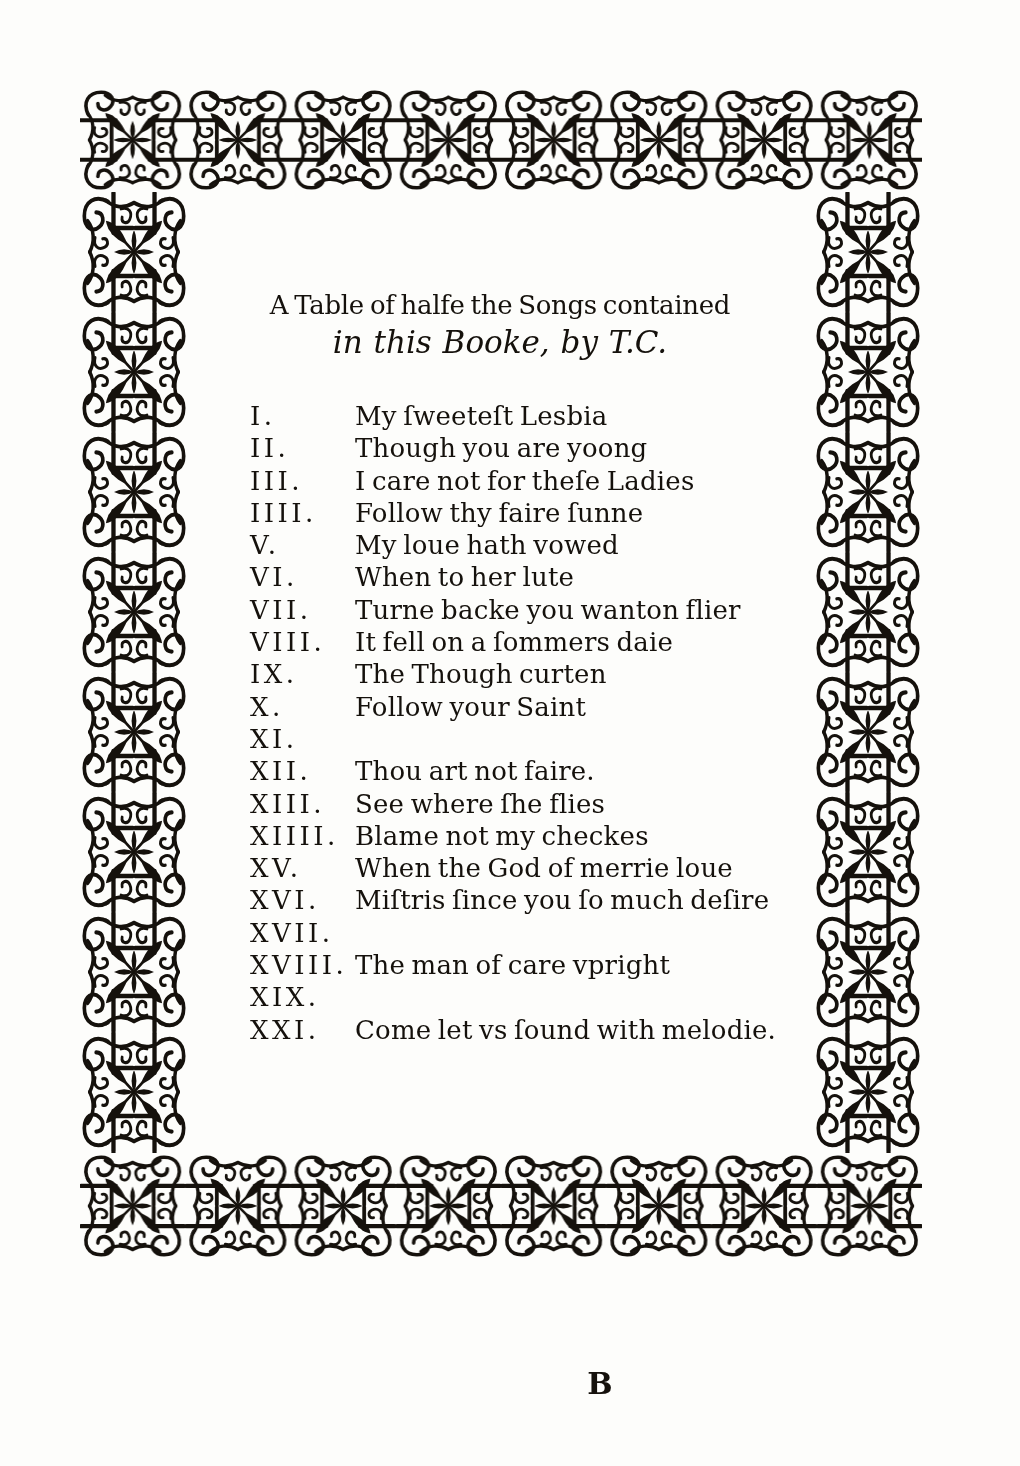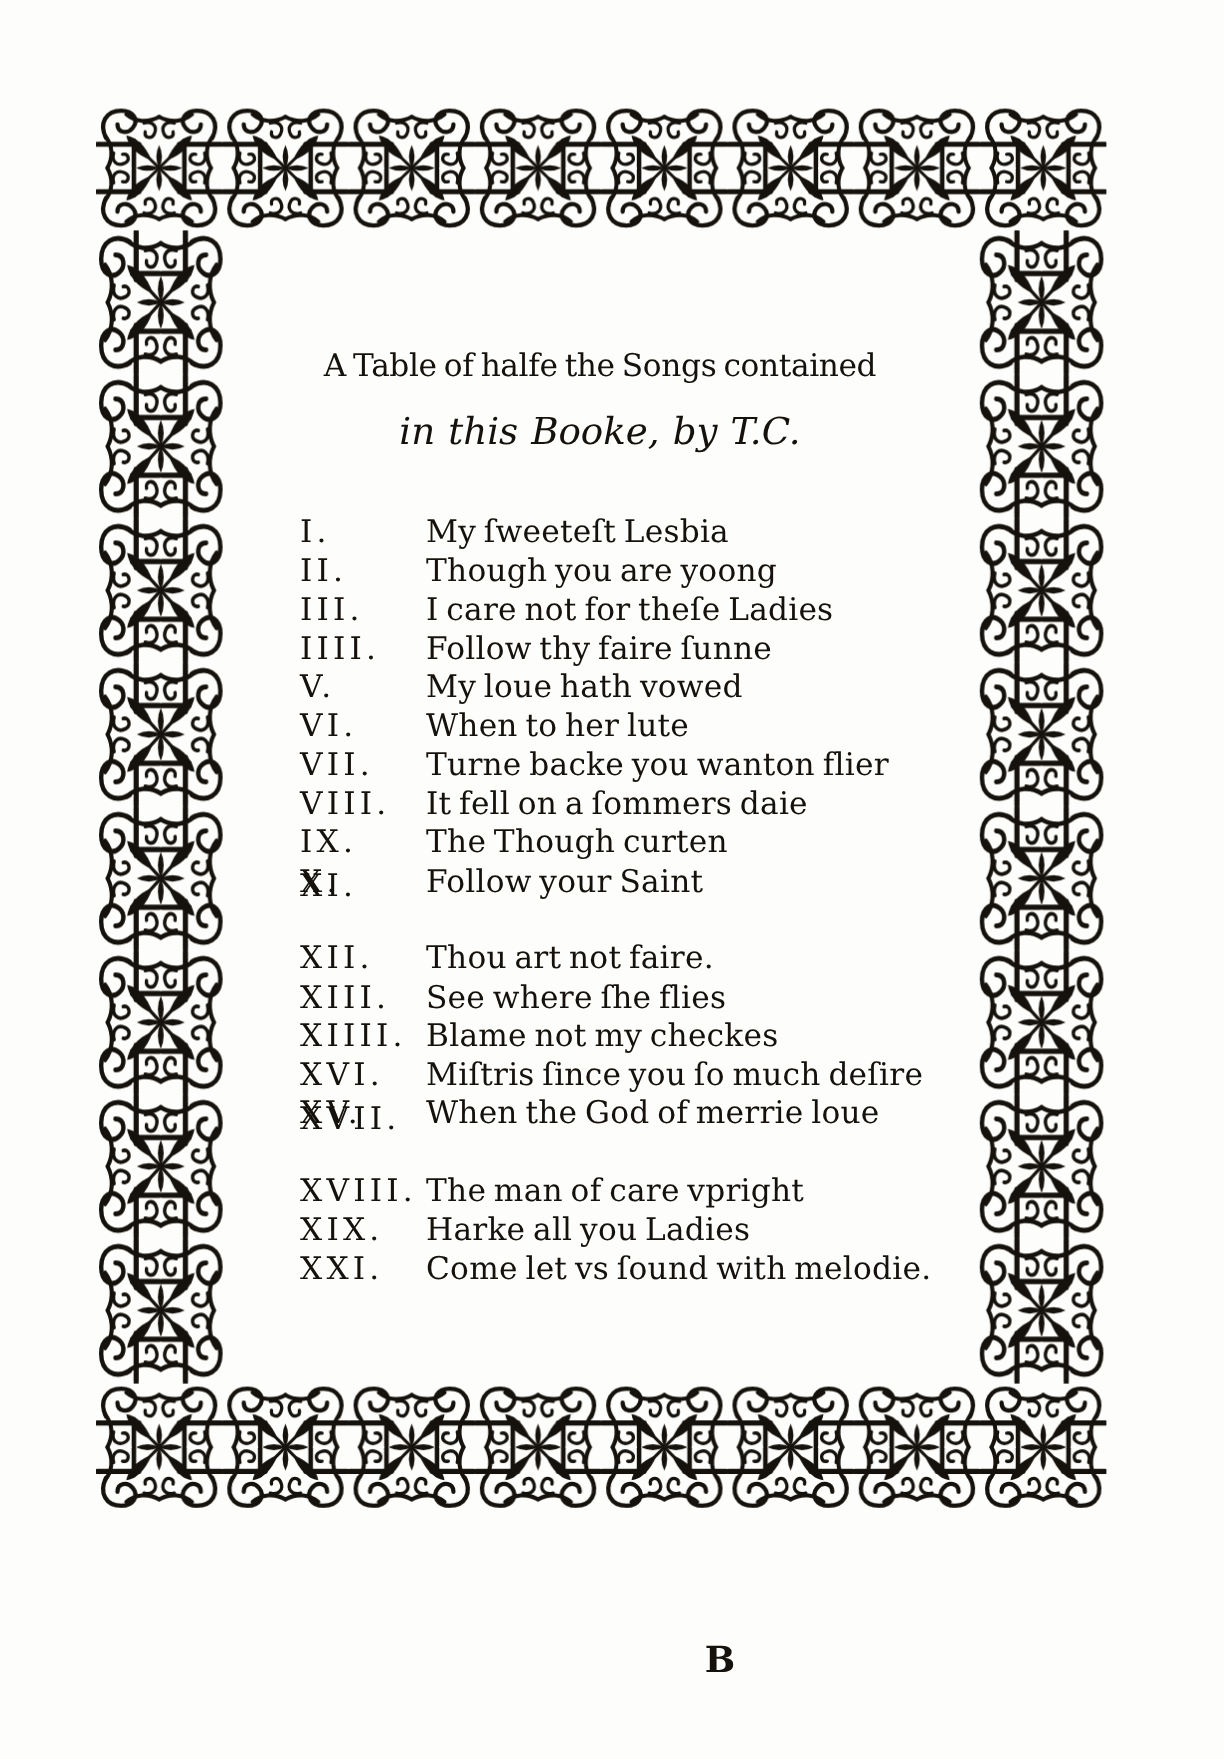--- a/index.html
+++ b/index.html
@@ -31,21 +31,21 @@
   .title-line1{
     font-size:26px;
     letter-spacing:-0.3px;
     word-spacing:-2px;
     white-space:nowrap;
   }
   .title-line2{
     font-size:31px;
     font-style:italic;
     word-spacing:1px;
-    margin-top:21px;
+    margin-top:3px;
   }
   .song-list{
     position:absolute;
     left:250px;top:401px;width:540px;
   }
   .song-row{
     display:flex;
     align-items:baseline;
     height:32.3px;
     font-size:26px;
@@ -54,21 +54,20 @@
     width:105px;
     flex:0 0 105px;
     letter-spacing:3.5px;
     white-space:nowrap;
   }
   .song-title{
     flex:1;
     white-space:nowrap;
     letter-spacing:0.2px;
     word-spacing:-2px;
-    margin-top:28px;
   }
   .signature{
     position:absolute;
     left:583px;top:1366px;width:34px;
     text-align:center;
     font-size:30px;
     font-weight:bold;
   }
 </style>
 </head>
@@ -183,37 +182,36 @@
     </div>
       <div class="song-row">
       <span class="song-numeral">XIII.</span>
       <span class="song-title">See where ſhe flies</span>
     </div>
       <div class="song-row">
       <span class="song-numeral">XIIII.</span>
       <span class="song-title">Blame not my checkes</span>
     </div>
       <div class="song-row">
+      <span class="song-numeral">XV.</span>
+      <span class="song-title">When the God of merrie loue</span>
+    </div>
+      <div class="song-row">
       <span class="song-numeral">XVI.</span>
       <span class="song-title">Miſtris ſince you ſo much deſire</span>
     </div>
       <div class="song-row">
-      <span class="song-numeral">XV.</span>
-      <span class="song-title">When the God of merrie loue</span>
-    </div>
-      <div class="song-row">
       <span class="song-numeral">XVII.</span>
     </div>
       <div class="song-row">
       <span class="song-numeral">XVIII.</span>
       <span class="song-title">The man of care vpright</span>
     </div>
       <div class="song-row">
       <span class="song-numeral">XIX.</span>
-      <span class="song-title">Harke all you Ladies</span>
     </div>
       <div class="song-row">
       <span class="song-numeral">XXI.</span>
       <span class="song-title">Come let vs ſound with melodie.</span>
     </div>
     </div>
 
   <div class="signature">B</div>
 
 </div>

